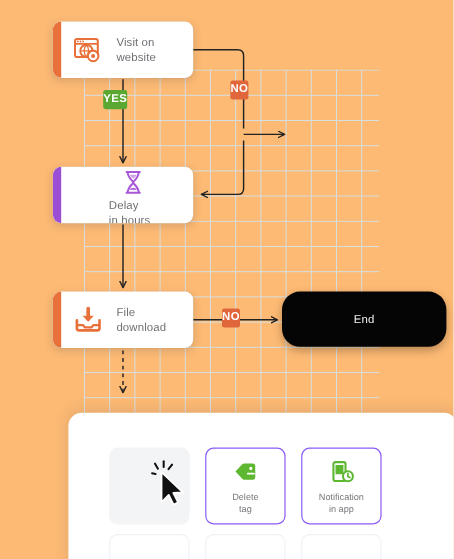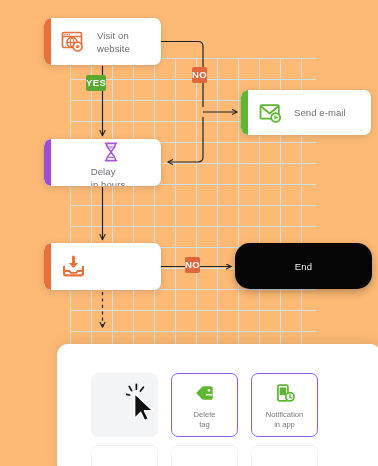--- a/index.html
+++ b/index.html
@@ -269,34 +269,24 @@
   <div class="node" id="node-file">
     <div class="accent" style="background:#e8703a"></div>
     <div class="node-ico">
       <svg viewBox="0 0 26 26" width="25" height="25">
         <path d="M13,3.2 V12.2" stroke="#e8703a" stroke-width="3.2" stroke-linecap="round"></path>
         <path d="M8.2,9.4 L13,14.6 L17.8,9.4 Z" fill="#e8703a"></path>
         <path d="M3.2,13.4 L3.2,20.4 C3.2,21.4 4,22.2 5,22.2 L21,22.2 C22,22.2 22.8,21.4 22.8,20.4 L22.8,13.4" fill="none" stroke="#e8703a" stroke-width="2.3" stroke-linecap="round" stroke-linejoin="round"></path>
         <path d="M3.2,17.6 H8.6 L10.2,19.6 H15.8 L17.4,17.6 H22.8" fill="none" stroke="#e8703a" stroke-width="2" stroke-linejoin="round"></path>
       </svg>
     </div>
-  </div>
-
-  <div class="node" id="node-email">
-    <div class="accent" style="background:#5eb731"></div>
-    <div class="node-ico">
-      <svg viewBox="0 0 26 26" width="25" height="25">
-        <rect x="2.6" y="5.4" width="19" height="14" rx="1.3" fill="none" stroke="#5eb731" stroke-width="1.9"></rect>
-        <path d="M2.6,6.2 L12.1,14 L21.6,6.2" fill="none" stroke="#5eb731" stroke-width="1.9" stroke-linejoin="round"></path>
-        <circle cx="18.4" cy="18.2" r="4.6" fill="#ffffff" stroke="#5eb731" stroke-width="1.9"></circle>
-        <path d="M17.1,15.9 L20.8,18.2 L17.1,20.5 Z" fill="#5eb731"></path>
-      </svg>
-    </div>
-    <div class="node-label">Send e-mail</div>
-  </div>
+    <div class="node-label">File
+download</div>
+  </div>
+
 
   <div id="node-end">
     <span class="end-text">End</span>
   </div>
 
   <div class="badge" id="badge-yes">YES</div>
   <div class="badge" id="badge-no1">NO</div>
   <div class="badge" id="badge-no2">NO</div>
 
   <div id="palette">

